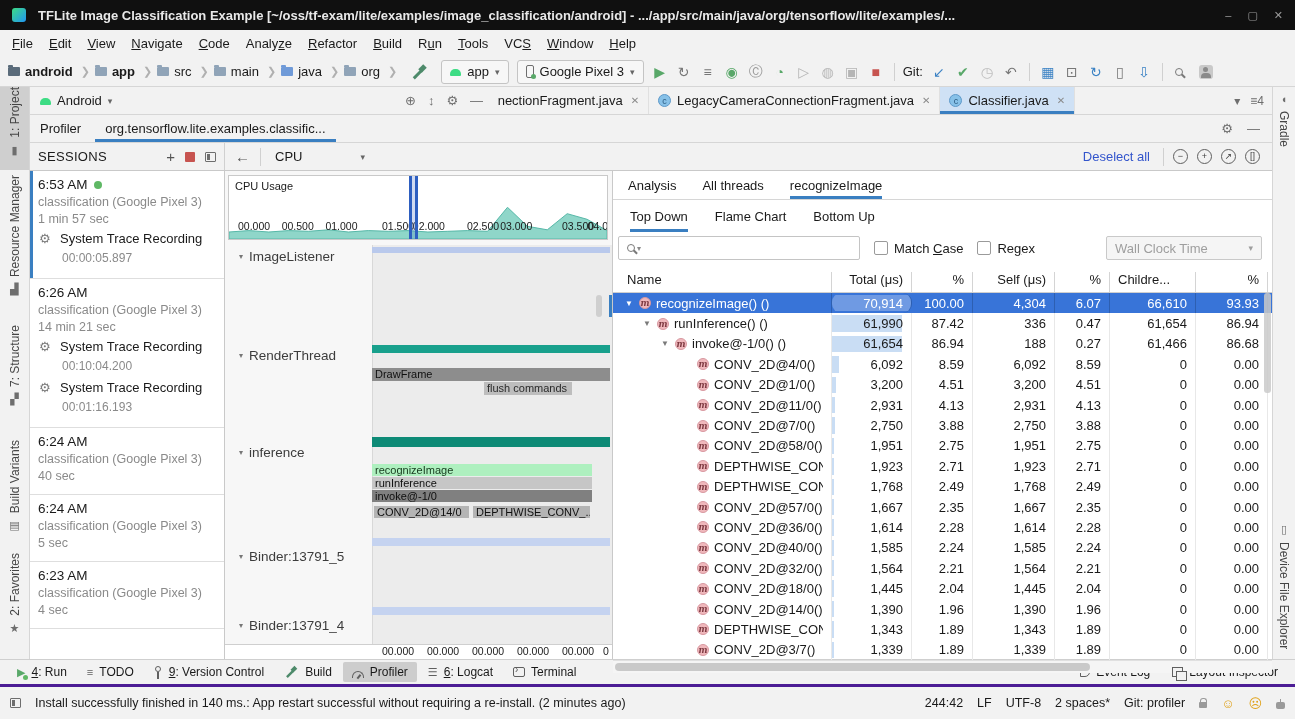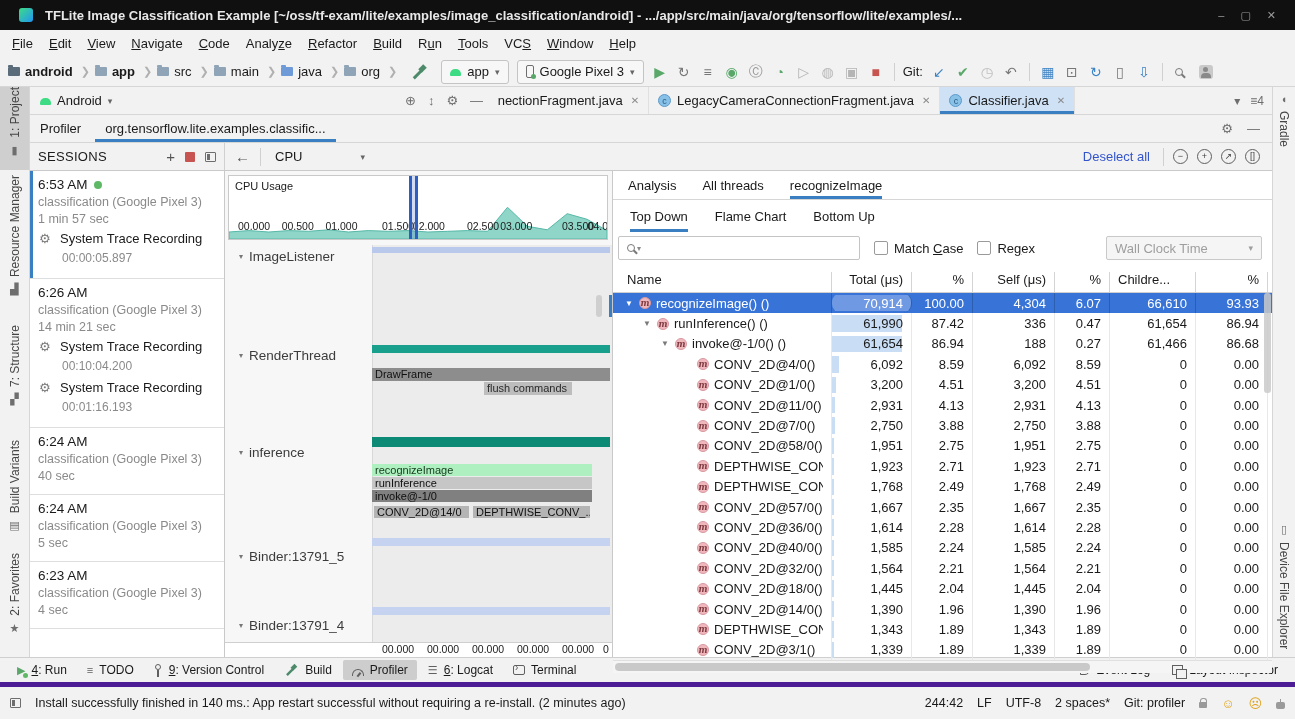--- a/index.html
+++ b/index.html
@@ -1,19 +1,19 @@
 <!DOCTYPE html>
 <html><head>
 <meta charset="utf-8">
 <style>
 *{margin:0;padding:0;box-sizing:border-box;font-family:"Liberation Sans","DejaVu Sans",sans-serif;}
 html,body{width:1295px;height:719px;overflow:hidden;background:#f2f2f2;}
 .app{width:1295px;height:719px;display:flex;flex-direction:column;position:relative;font-size:13px;color:#1a1a1a;}
 
-.titlebar{height:30px;background:#101010;display:flex;align-items:center;padding:0 19px;flex:none;}
+.titlebar{height:30px;background:#101010;display:flex;align-items:center;padding:0 12px;flex:none;}
 .as-logo{width:14px;height:14px;border-radius:3px;background:linear-gradient(135deg,#3ddc84,#2196f3);margin-right:12px;flex:none;}
 .title-text{color:#e8e8e8;font-weight:bold;font-size:13px;white-space:nowrap;overflow:hidden;flex:1;}
 .win-controls{display:flex;gap:16px;color:#9a9a9a;font-size:11px;margin-left:14px;}
 
 .menubar{height:27px;display:flex;align-items:center;padding:0 4px;background:#f2f2f2;flex:none;}
 .menu-item{padding:3px 8px;cursor:default;}
 .menu-item u{text-decoration:underline;}
 
 .toolbar{height:30px;display:flex;align-items:center;padding:0 8px;background:#f2f2f2;border-bottom:1px solid #d6d6d6;flex:none;white-space:nowrap;}
 .crumb{display:flex;align-items:center;gap:5px;margin-right:2px;}
@@ -156,21 +156,21 @@
 .gauge::after{content:"";position:absolute;left:5px;bottom:-1px;width:1.5px;height:5px;background:#5f5f5f;transform:rotate(40deg);}
 .branch{position:relative;width:9px;height:13px;}
 .branch::before{content:"";position:absolute;left:1px;top:0;width:4px;height:4px;border:1.5px solid #5f5f5f;border-radius:50%;}
 .branch::after{content:"";position:absolute;left:3.5px;top:6px;width:1.5px;height:7px;background:#5f5f5f;}
 .term{width:12px;height:10px;border:1.5px solid #5f5f5f;border-radius:2px;position:relative;}
 .term::before{content:"›";position:absolute;left:1px;top:-4px;font-size:10px;color:#5f5f5f;}
 .bell{width:10px;height:10px;border:1.5px solid #5f5f5f;border-radius:50% 50% 50% 0;}
 .layin{width:11px;height:10px;border:1.5px solid #5f5f5f;position:relative;background:#f2f2f2;}
 .layin::before{content:"";position:absolute;left:3px;top:3px;width:9px;height:8px;background:#f2f2f2;border:1.5px solid #5f5f5f;}
 
-.statusbar{height:21px;background:#f2f2f2;border-top:5px solid #4c1d95;display:flex;align-items:center;padding:16px 10px;font-size:12.5px;gap:14px;flex:none;}
+.statusbar{height:21px;background:#f2f2f2;border-top:3px solid #4c1d95;display:flex;align-items:center;padding:16px 10px;font-size:12.5px;gap:14px;flex:none;}
 .statusbar .msg{white-space:nowrap;overflow:hidden;}
 .statusbar .rgrp{margin-left:auto;display:flex;align-items:center;gap:14px;white-space:nowrap;}
 .lock{width:8px;height:6px;background:#9a9a9a;border-radius:1px;position:relative;margin-top:4px;}
 .lock::before{content:"";position:absolute;top:-4px;left:1px;width:5px;height:4px;border:1.5px solid #9a9a9a;border-bottom:none;border-radius:3px 3px 0 0;}
 .face{font-size:13px;color:#e0a21a;line-height:1;}
 .robot{width:9px;height:7px;background:#9a9a9a;border-radius:2px;position:relative;margin-top:4px;}
 .robot::before{content:"";position:absolute;top:-3px;left:4px;width:1px;height:3px;background:#9a9a9a;}
 </style>
 </head>
 <body>
@@ -964,21 +964,21 @@
                 <div class="td num" style="width: 86px;">
                   <span class="cellv">0</span>
                 </div>
                 <div class="td num" style="width: 72px;">
                   <span class="cellv">0.00</span>
                 </div>
               </div>
               <div class="trw">
                 <div class="td" style="width: 219px; padding-left: 84px;">
                   <span class="mic">m</span>
-                  <span style="overflow: hidden; white-space: nowrap;">CONV_2D@3/1()</span>
+                  <span style="overflow: hidden; white-space: nowrap;">CONV_2D@3/7()</span>
                 </div>
                 <div class="td num" style="width: 80px;">
                   <div class="bar-fill" style="width: 1.5px;"></div>
                   <span class="cellv">1,339</span>
                 </div>
                 <div class="td num" style="width: 61px;">
                   <span class="cellv">1.89</span>
                 </div>
                 <div class="td num" style="width: 82px;">
                   <span class="cellv">1,339</span>

